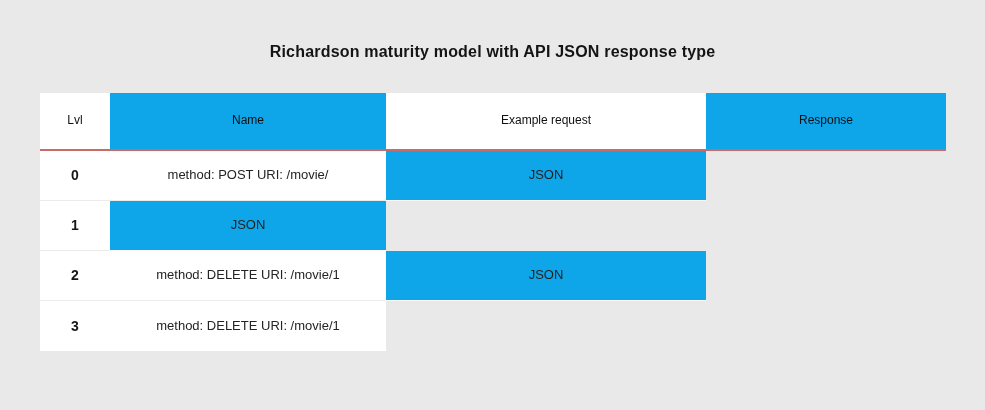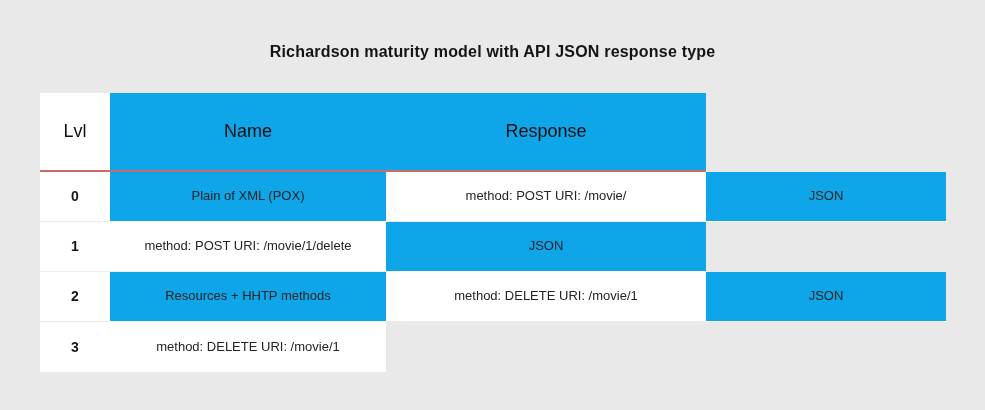--- a/index.html
+++ b/index.html
@@ -44,22 +44,22 @@
     font-size: 13px;
     line-height: 1.3;
     color: #242424;
     white-space: pre-line;
     padding: 0 8px;
   }
   .col-white { background: #ffffff; }
   .col-gray  { background: #0ea5e9; }
 
   .header-row .cell {
-    height: 79px;
-    font-size: 18px;
+    height: 58px;
+    font-size: 12px;
     font-weight: 500;
     color: #101010;
     border-bottom: 2px solid #c76b6b;
   }
   .body-row .cell {
     height: 50px;
   }
   .body-row:not(:last-child) .cell.col-white { border-bottom: 1px solid #ececec; }
   .body-row:not(:last-child) .cell.col-gray  { border-bottom: 1px solid #fafafa; }
 
@@ -72,39 +72,37 @@
 </head>
 <body>
 
 <div class="title">Richardson maturity model with API JSON response type</div>
 
 <div class="table">
 
   <div class="row header-row">
     <div class="cell col-white">Lvl</div>
     <div class="cell col-gray">Name</div>
+    <div class="cell col-white">Example request</div>
     <div class="cell col-gray">Response</div>
   </div>
 
   <div class="row body-row">
     <div class="cell col-white lvl-cell">0</div>
-    <div class="cell col-gray">Plain of XML (POX)</div>
     <div class="cell col-white">method: POST URI: /movie/</div>
     <div class="cell col-gray">JSON</div>
   </div>
 
   <div class="row body-row">
     <div class="cell col-white lvl-cell">1</div>
-    <div class="cell col-white">method: POST URI: /movie/1/delete</div>
     <div class="cell col-gray">JSON</div>
   </div>
 
   <div class="row body-row">
     <div class="cell col-white lvl-cell">2</div>
-    <div class="cell col-gray">Resources + HHTP methods</div>
     <div class="cell col-white">method: DELETE URI: /movie/1</div>
     <div class="cell col-gray">JSON</div>
   </div>
 
   <div class="row body-row">
     <div class="cell col-white lvl-cell">3</div>
     <div class="cell col-white">method: DELETE URI: /movie/1</div>
   </div>
 
 </div>

